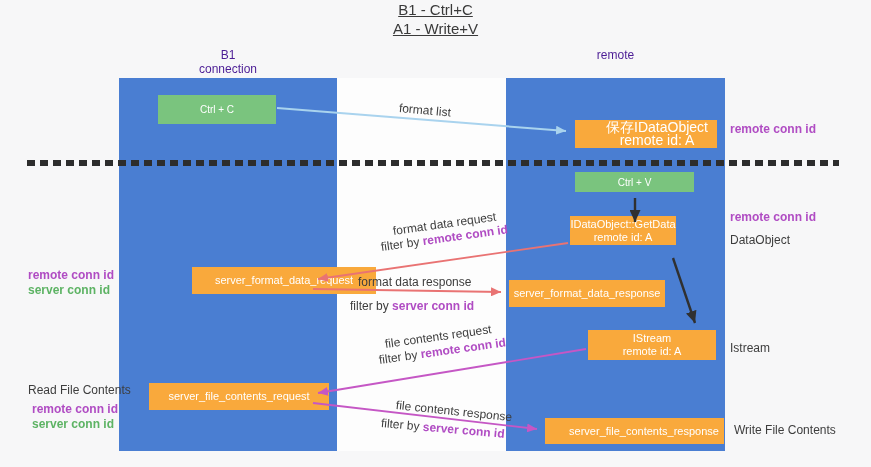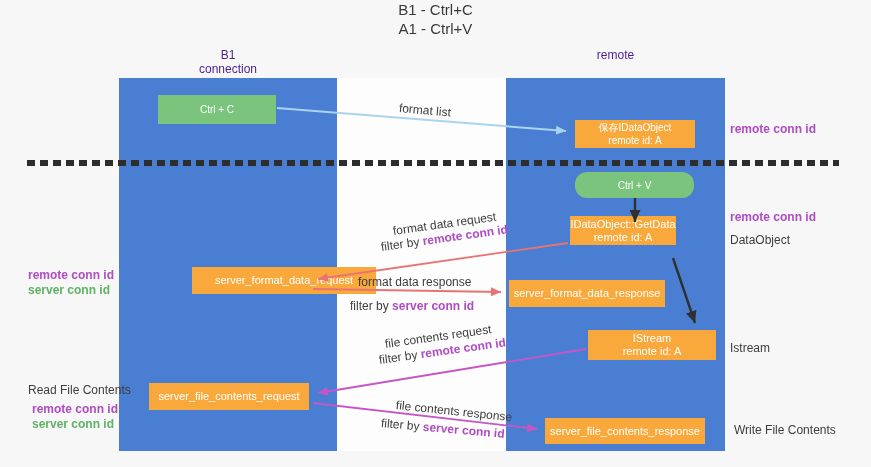--- a/index.html
+++ b/index.html
@@ -2,47 +2,47 @@
 <html><head>
 <meta charset="utf-8">
 <style>
   html,body{margin:0;padding:0;background:#f7f7f8;}
   .canvas{
     position:relative;width:871px;height:467px;overflow:hidden;
     background:#f7f7f8;
     font-family:"Liberation Sans","DejaVu Sans",sans-serif;
   }
   .abs{position:absolute;}
-  .title{left:0;top:6;width:871px;text-align:center;font-size:15px;line-height:19px;color:#3a3a3a;}
+  .title{left:0;top:6;width:871px;text-align:center;font-size:15px;line-height:19px;color:#3a3a3a;text-decoration:underline;}
   .col-head{text-align:center;font-size:12px;line-height:14px;color:#4c1d95;}
   .lifeline{top:78px;height:373px;background:#4a7ed2;}
   .white-band{left:337px;top:78px;width:169px;height:373px;background:#fdfdfd;}
   .dashed{left:27px;top:160px;width:812px;height:6px;
     background:repeating-linear-gradient(90deg,#2d2d2d 0 8px,transparent 8px 13px);}
   .box{display:flex;flex-direction:column;align-items:center;justify-content:center;
     color:#fff;text-align:center;white-space:nowrap;}
   .box-green{background:#7ac47e;font-size:10px;}
   .box-orange{background:#f9a93c;font-size:11px;line-height:13px;}
-  .small{font-size:10px;}
+  .small{font-size:14px;padding-left:22px;}
   .lbl{font-size:12px;color:#3d3d3d;white-space:nowrap;transform-origin:left center;}
   .purple{color:#b04cc3;font-weight:bold;}
   .greentxt{color:#5db364;font-weight:bold;}
   .svg-overlay{left:0;top:0;pointer-events:none;}
   .rot-n8{transform:rotate(-8deg);}
   .rot-p5{transform:rotate(5deg);}
   .rot-p6{transform:rotate(6deg);}
 </style>
 </head>
 <body>
 
 <div class="canvas">
 
   <div class="abs title">
     <div>B1 - Ctrl+C</div>
-    <div>A1 - Ctrl+V</div>
+    <div>A1 - Write+V</div>
   </div>
 
   <div class="abs col-head" style="left:119px;top:48px;width:218px;">
     <div>B1</div>
     <div>connection</div>
   </div>
   <div class="abs col-head" style="left:506px;top:48px;width:219px;">
     <div>remote</div>
   </div>
 
@@ -54,21 +54,21 @@
 
   <div class="abs box box-green" style="left:158px;top:95px;width:118px;height:29px;">
     <span>Ctrl + C</span>
   </div>
 
   <div class="abs box box-orange small" style="left:575px;top:120px;width:120px;height:28px;">
     <span>保存IDataObject</span>
     <span>remote id: A</span>
   </div>
 
-  <div class="abs box box-green" style="left:575px;top:172px;width:119px;height:26px;border-radius:12px;">
+  <div class="abs box box-green" style="left:575px;top:172px;width:119px;height:20px;">
     <span>Ctrl + V</span>
   </div>
 
   <div class="abs box box-orange" style="left:570px;top:216px;width:106px;height:29px;">
     <span>IDataObject::GetData</span>
     <span>remote id: A</span>
   </div>
 
   <div class="abs box box-orange" style="left:152px;top:267px;width:184px;height:27px;margin-left:40px;">
     <span>server_format_data_request</span>
@@ -76,25 +76,25 @@
 
   <div class="abs box box-orange" style="left:509px;top:280px;width:156px;height:27px;justify-content:center;">
     <span>server_format_data_response</span>
   </div>
 
   <div class="abs box box-orange" style="left:588px;top:330px;width:128px;height:30px;">
     <span>IStream</span>
     <span>remote id: A</span>
   </div>
 
-  <div class="abs box box-orange" style="left:149px;top:383px;width:160px;height:27px;">
+  <div class="abs box box-orange" style="left:149px;top:383px;width:180px;height:27px;">
     <span>server_file_contents_request</span>
   </div>
 
-  <div class="abs box box-orange" style="left:545px;top:418px;width:160px;height:26px;">
+  <div class="abs box box-orange" style="left:545px;top:418px;width:160px;height:26px;padding-left:19px;">
     <span>server_file_contents_response</span>
   </div>
 
   <svg class="abs svg-overlay" width="871" height="467" viewBox="0 0 871 467">
     <defs>
       <marker id="m-blue" markerUnits="userSpaceOnUse" markerWidth="11" markerHeight="9" refX="10" refY="4.5" orient="auto">
         <path d="M0,0 L10,4.5 L0,9 Z" fill="#a9d3ee"></path>
       </marker>
       <marker id="m-red" markerUnits="userSpaceOnUse" markerWidth="11" markerHeight="9" refX="10" refY="4.5" orient="auto">
         <path d="M0,0 L10,4.5 L0,9 Z" fill="#e97373"></path>

